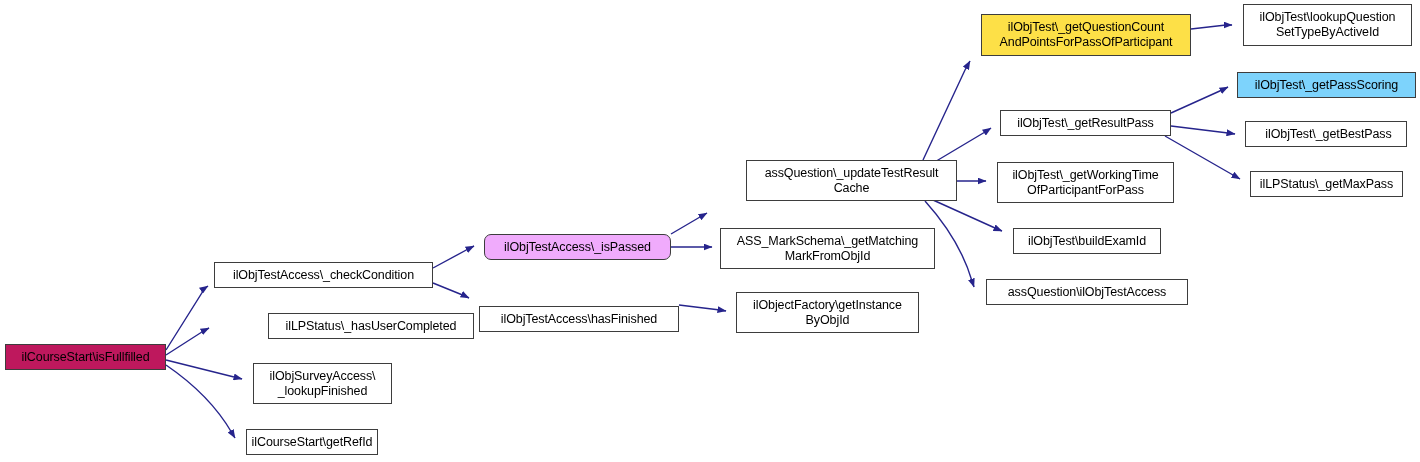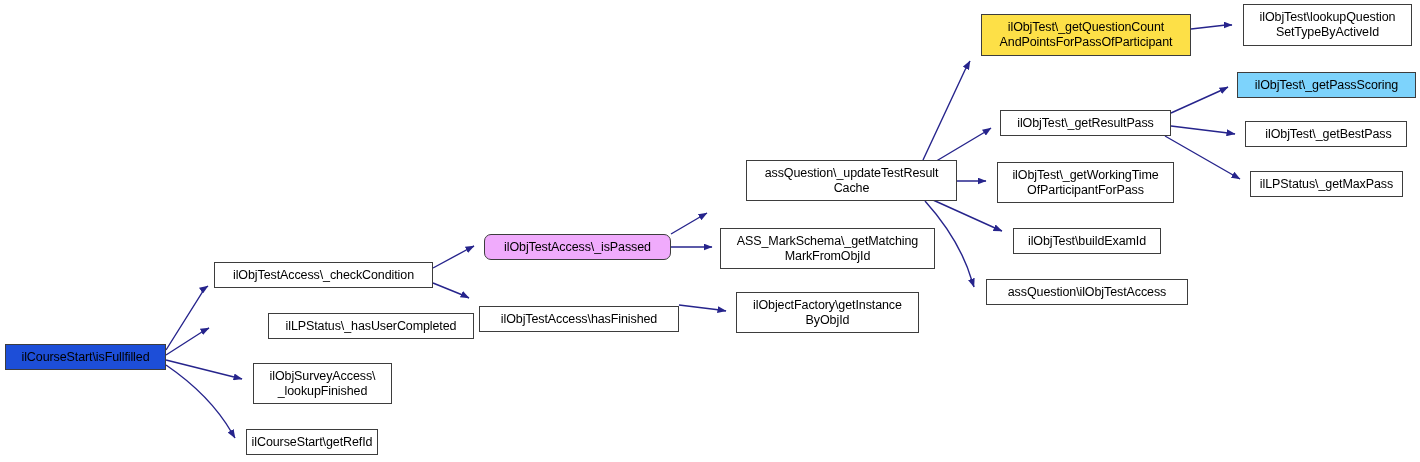--- a/index.html
+++ b/index.html
@@ -75,21 +75,21 @@
         <path d="M 933,181 L 979,181 L 986,181" stroke="#26248c" stroke-width="1.4" fill="none" marker-end="url(#arrowhead)"></path>
         <path d="M 933,200 L 995,228 L 1002,231" stroke="#26248c" stroke-width="1.4" fill="none" marker-end="url(#arrowhead)"></path>
         <path d="M 925,201 Q 960,240 972,281 L 974,287" stroke="#26248c" stroke-width="1.4" fill="none" marker-end="url(#arrowhead)"></path>
         <path d="M 1191,29 L 1226,25 L 1232,25" stroke="#26248c" stroke-width="1.4" fill="none" marker-end="url(#arrowhead)"></path>
         <path d="M 1171,113 L 1222,90 L 1228,87" stroke="#26248c" stroke-width="1.4" fill="none" marker-end="url(#arrowhead)"></path>
         <path d="M 1171,126 L 1228,133 L 1235,134" stroke="#26248c" stroke-width="1.4" fill="none" marker-end="url(#arrowhead)"></path>
         <path d="M 1165,136 L 1233,175 L 1240,179" stroke="#26248c" stroke-width="1.4" fill="none" marker-end="url(#arrowhead)"></path>
       </g>
   </svg>
   <div id="nodes-layer">
-      <div class="node highlight" style="left: 5px; top: 344px; width: 161px; height: 26px; background: #1d4ed8; border-color: rgb(61, 61, 61);"><span class="node-label">ilCourseStart\isFullfilled</span></div>
+      <div class="node highlight" style="left: 5px; top: 344px; width: 161px; height: 26px; background: #be185d; border-color: rgb(61, 61, 61);"><span class="node-label">ilCourseStart\isFullfilled</span></div>
       <div class="node" style="left: 214px; top: 262px; width: 219px; height: 26px; background: rgb(255, 255, 255); border-color: rgb(61, 61, 61);"><span class="node-label">ilObjTestAccess\_checkCondition</span></div>
       <div class="node" style="left: 220px; top: 313px; width: 206px; height: 26px; background: rgb(255, 255, 255); border-color: rgb(61, 61, 61); margin-left: 48px;"><span class="node-label">ilLPStatus\_hasUserCompleted</span></div>
       <div class="node" style="left: 253px; top: 363px; width: 139px; height: 41px; background: rgb(255, 255, 255); border-color: rgb(61, 61, 61);"><span class="node-label">ilObjSurveyAccess\
 _lookupFinished</span></div>
       <div class="node" style="left: 246px; top: 429px; width: 132px; height: 26px; background: rgb(255, 255, 255); border-color: rgb(61, 61, 61);"><span class="node-label">ilCourseStart\getRefId</span></div>
       <div class="node" style="left: 484px; top: 234px; width: 187px; height: 26px; background: #f0abfc; border-color: rgb(61, 61, 61); border-radius: 7px;"><span class="node-label">ilObjTestAccess\_isPassed</span></div>
       <div class="node" style="left: 479px; top: 290px; width: 200px; height: 26px; background: rgb(255, 255, 255); border-color: rgb(61, 61, 61); margin-top: 16px;"><span class="node-label">ilObjTestAccess\hasFinished</span></div>
       <div class="node" style="left: 722px; top: 160px; width: 211px; height: 41px; background: rgb(255, 255, 255); border-color: rgb(61, 61, 61); margin-left: 24px;"><span class="node-label">assQuestion\_updateTestResult
 Cache</span></div>
       <div class="node" style="left: 720px; top: 228px; width: 215px; height: 41px; background: rgb(255, 255, 255); border-color: rgb(61, 61, 61);"><span class="node-label">ASS_MarkSchema\_getMatching

